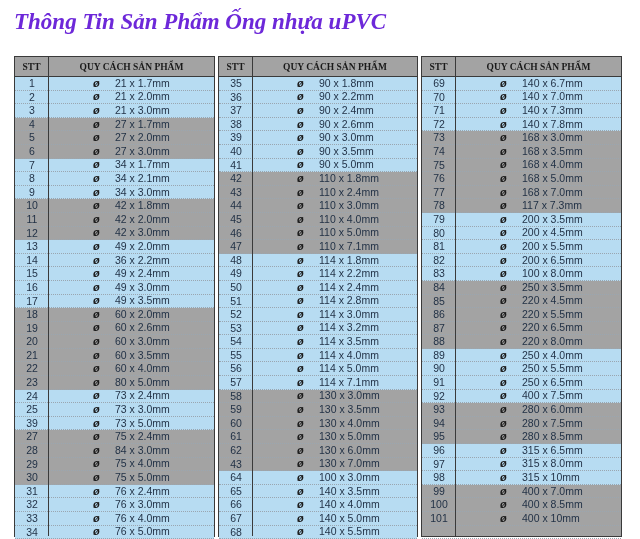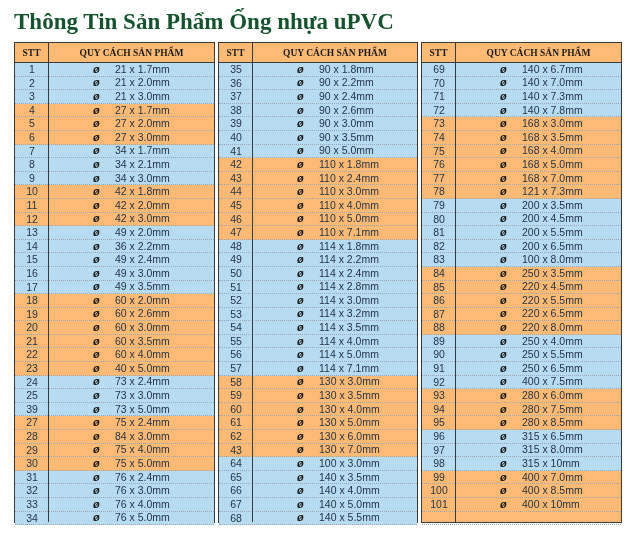--- a/index.html
+++ b/index.html
@@ -1,24 +1,24 @@
 <!DOCTYPE html>
 <html><head>
 <meta charset="utf-8">
 <style>
   html, body { margin:0; padding:0; background:#ffffff; }
   body { width:640px; height:539px; position:relative; overflow:hidden; font-family:"Liberation Sans", sans-serif; }
   .title {
     position:absolute; left:14px; top:9px;
     font-family:"Liberation Serif", serif; font-weight:bold;
-    font-size:23px; color:#14532d; letter-spacing:0px; white-space:nowrap;
+    font-size:23px; color:#6d28d9; letter-spacing:0px; white-space:nowrap;font-style:italic;
   }
   .tbl {
-    position:absolute; top:42px; border:1.5px solid #3a3a3a;
-    box-sizing:border-box; background:#fdba74;
+    position:absolute; top:56px; border:1.5px solid #3a3a3a;
+    box-sizing:border-box; background:#a3a3a3;
   }
   .t1 { left:14px; width:201px; height:481px; }
   .t2 { left:218px; width:200px; height:481px; }
   .t3 { left:421px; width:201px; height:481px; }
   .hdr { display:flex; height:20px; border-bottom:1.5px solid #3a3a3a; box-sizing:border-box; }
   .hdr .c1, .hdr .c2 {
     font-family:"Liberation Serif", serif; font-weight:bold; font-size:9.5px; color:#1a1a1a;
     display:flex; align-items:center; justify-content:center;
   }
   .c1 { width:34px; border-right:1.5px solid #3a3a3a; box-sizing:border-box; flex:none; }
@@ -198,21 +198,21 @@
         <span class="n">22</span>
         <span class="s">
           <span class="phi">ø</span>
           <span class="v">60 x 4.0mm</span>
         </span>
       </div>
       <div class="row">
         <span class="n">23</span>
         <span class="s">
           <span class="phi">ø</span>
-          <span class="v">40 x 5.0mm</span>
+          <span class="v">80 x 5.0mm</span>
         </span>
       </div>
       <div class="row blue">
         <span class="n">24</span>
         <span class="s">
           <span class="phi">ø</span>
           <span class="v">73 x 2.4mm</span>
         </span>
       </div>
       <div class="row blue">
@@ -603,21 +603,21 @@
         <span class="n">77</span>
         <span class="s">
           <span class="phi">ø</span>
           <span class="v">168 x 7.0mm</span>
         </span>
       </div>
       <div class="row">
         <span class="n">78</span>
         <span class="s">
           <span class="phi">ø</span>
-          <span class="v">121 x 7.3mm</span>
+          <span class="v">117 x 7.3mm</span>
         </span>
       </div>
       <div class="row blue">
         <span class="n">79</span>
         <span class="s">
           <span class="phi">ø</span>
           <span class="v">200 x 3.5mm</span>
         </span>
       </div>
       <div class="row blue">

